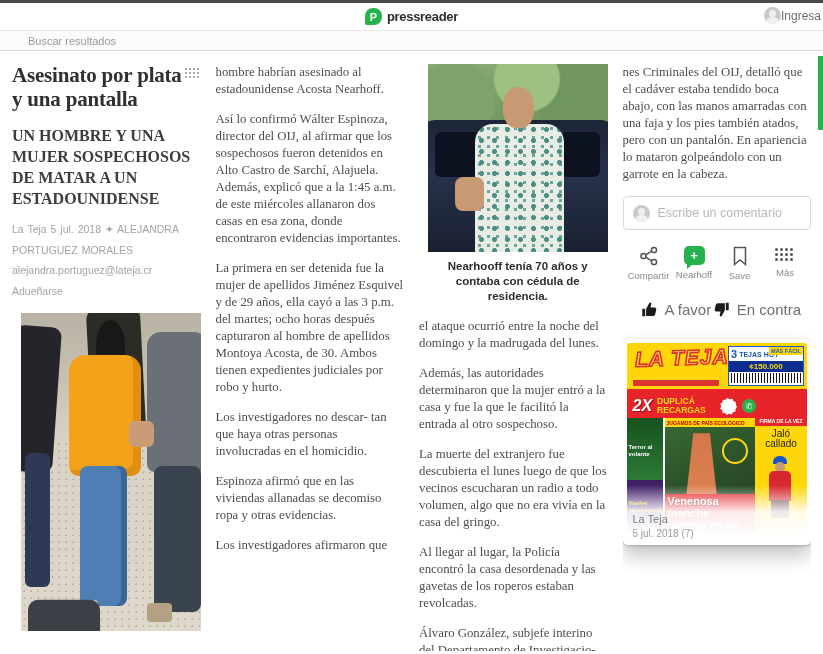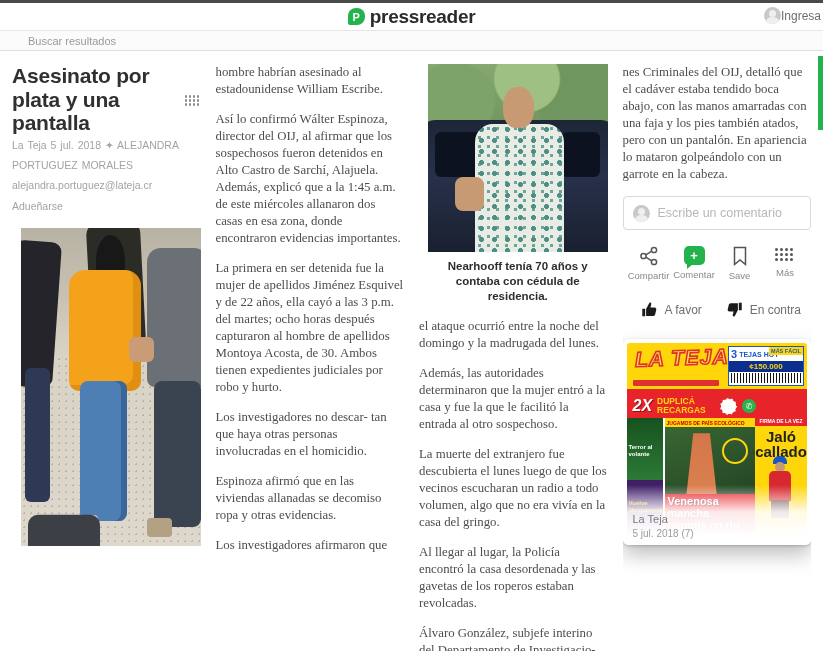--- a/index.html
+++ b/index.html
@@ -7,44 +7,44 @@
     font-family:"Liberation Sans", sans-serif; }
 
   
   .topstrip { height:3px; background:#4a4a4a; }
   .topbar { height:27px; background:#fff; position:relative;
     display:flex; align-items:center; justify-content:center; }
   .brand { display:flex; align-items:center; gap:5px; }
   .brand-icon { width:17px; height:17px; background:#23b24b;
     border-radius:8px 8px 8px 2px; color:#fff; font-weight:bold; font-size:11px;
     display:flex; align-items:center; justify-content:center; }
-  .brand-name { font-size:19px; font-weight:bold; color:#2b2b2b; letter-spacing:-0.3px; }
+  .brand-name { font-size:13px; font-weight:bold; color:#2b2b2b; letter-spacing:-0.3px; }
   .account { position:absolute; right:2px; top:4px; display:flex; align-items:center; }
   .avatar { width:17px; height:17px; border-radius:50%; background:#c9c9c9; position:relative; overflow:hidden; }
   .avatar:before { content:""; position:absolute; left:5px; top:3px; width:7px; height:7px; border-radius:50%; background:#efefef; }
   .avatar:after { content:""; position:absolute; left:2px; top:10px; width:13px; height:9px; border-radius:50% 50% 0 0; background:#efefef; }
   .login-label { font-size:12px; color:#6d6d6d; }
 
   .searchbar { height:21px; background:#fbfbfb; border-top:1px solid #e6e6e6;
     border-bottom:1px solid #dedede; display:flex; align-items:center;
     padding-left:28px; }
   .searchbar span { font-size:11px; color:#9a9a9a; }
 
   
   .content { display:grid; grid-template-columns:repeat(4,1fr); column-gap:15px;
     padding:13px 12px 0 12px; height:600px; overflow:hidden; }
   .col { overflow:hidden; }
 
-  .title-row { display:flex; justify-content:space-between; align-items:center; }
+  .title-row { display:flex; justify-content:space-between; align-items:flex-start;font-family:Liberation Serif, serif; }
   .title { font-size:21px; font-weight:bold; color:#303030; line-height:1.12; letter-spacing:-0.2px; }
   .dots-grid { display:grid; grid-template-columns:repeat(4,4px); grid-auto-rows:4px; margin-top:4px; flex:none; }
   .dots-grid i { width:2.4px; height:2.4px; border-radius:50%; background:#8b8b8b; }
   .subtitle { font-family:"Liberation Serif", serif; font-size:16px; color:#3d3d3d;
     line-height:1.32; margin-top:14px; }
-  .byline { font-size:10.5px; color:#a3a3a3; line-height:1.95; word-spacing:1px; }
+  .byline { font-size:10.5px; color:#a3a3a3; line-height:1.95; margin-top:10px; word-spacing:1px; }
 
   .figure { margin-top:12px;margin-left:9px; }
   .photo { width:100%; position:relative; overflow:hidden; background:#cfc8ba; }
   .caption { font-size:11.5px; font-weight:bold; color:#2e2e2e; margin-top:7px; line-height:1.3; }
   .caption.center { text-align:center; }
 
   p.body { font-family:"Liberation Serif", serif; font-size:12.8px; line-height:1.33;
     color:#4d4d4d; margin-bottom:13px; }
 
   
@@ -98,21 +98,21 @@
   .icon-svg { display:block; }
   .comment-bubble { width:21px; height:19px; background:#23b24b; border-radius:5px; position:relative;
     display:flex; align-items:center; justify-content:center; color:#fff; font-size:13px; font-weight:bold; line-height:1; }
   .comment-bubble:after { content:""; position:absolute; left:3px; bottom:-4px;
     border-left:6px solid #23b24b; border-bottom:5px solid transparent; }
   .more-grid { display:grid; grid-template-columns:repeat(4,5px); grid-auto-rows:5px; padding-top:2px; }
   .more-grid i { width:3px; height:3px; border-radius:50%; background:#555; }
 
   .votes { display:flex; justify-content:space-between; margin:20px 10px 0 18px; }
   .vote { display:flex; align-items:center; gap:7px; cursor:pointer; }
-  .vote-label { font-size:12px; color:#6f6f6f;text-align:center; }
+  .vote-label { font-size:15px; color:#6f6f6f;text-align:center; }
 
   
   .issue-card { margin-top:21px; background:#fff; border-radius:5px; padding:4px 4px 0 4px;
     box-shadow:0 1px 3px rgba(0,0,0,.2), 0 10px 20px rgba(0,0,0,.25); position:relative;
     height:206px; overflow:hidden; cursor:pointer; }
   .cover { position:relative; height:202px; overflow:hidden; border-radius:3px 3px 0 0; }
   .mast { position:absolute; top:0; left:0; right:0; height:46px; background:#ffd60a; }
   .mast-logo { position:absolute; left:8px; top:3px; font-size:21px; font-weight:bold; font-style:italic;
     color:#ffe14d; -webkit-text-stroke:1.6px #e03131; letter-spacing:1px; transform:rotate(-2deg); }
   .mast-bar { position:absolute; left:6px; bottom:3px; width:86px; height:6px; background:#e03131; border-radius:1px; }
@@ -138,21 +138,21 @@
     background:linear-gradient(155deg,#3a6b33 0%, #2c512a 45%, #1d3a1e 100%); }
   .center-topbar { position:absolute; top:0; left:0; right:0; height:9px; background:#ffd60a;
     color:#b00; font-size:5px; font-weight:bold; display:flex; align-items:center; padding-left:2px; overflow:hidden; }
   .river { position:absolute; left:18%; top:12%; width:46%; height:88%; background:linear-gradient(#d4764a,#e08a55);
     clip-path:polygon(30% 0, 70% 0, 100% 100%, 0 100%); }
   .annot-circle { position:absolute; right:8%; top:16%; width:26px; height:26px; border:2px solid #ffd60a; border-radius:50%; }
   .center-headline { position:absolute; left:0; right:0; bottom:0; background:#e8242b; padding:2px 3px 14px; }
   .center-headline div { color:#fff; font-weight:bold; font-size:11px; line-height:1.05; text-shadow:1px 1px 0 #7a0a0e; }
   .rs { position:absolute; right:0; top:0; width:52px; bottom:0; background:#ffd60a; }
   .rs-head { height:8px; background:#e8242b; color:#fff; font-size:5px; font-weight:bold; text-align:center; }
-  .rs-title { color:#222; font-weight:bold; font-size:15px; text-align:center; line-height:1; margin-top:3px; }
+  .rs-title { color:#222; font-weight:normal; font-size:10px; text-align:center; line-height:1; margin-top:3px; }
   .rs-fig-cap { position:absolute; left:18px; top:38px; width:14px; height:8px; background:#1b57c4; border-radius:6px 6px 0 0; }
   .rs-fig-head { position:absolute; left:20px; top:44px; width:10px; height:10px; background:#c89a74; border-radius:50%; }
   .rs-fig-shirt { position:absolute; left:14px; top:53px; width:22px; height:30px; background:#d7282f; border-radius:5px 5px 0 0; }
   .rs-fig-shorts { position:absolute; left:16px; top:82px; width:18px; height:18px; background:#5a2f33; }
   .cover-fade { position:absolute; left:0; right:0; bottom:0; height:60px;
     background:linear-gradient(transparent, rgba(255,255,255,.9) 45%, #fff 85%);
     display:flex; flex-direction:column; justify-content:flex-end; padding:0 6px 6px; }
   .issue-name { font-size:11px; color:#7b7b7b; }
   .issue-date { font-size:10px; color:#9d9d9d; margin-top:3px; }
 
@@ -191,20 +191,21 @@
           <i></i>
           <i></i>
           <i></i>
           <i></i>
           <i></i>
           <i></i>
           <i></i>
           <i></i>
       </div>
     </div>
+    <h2 class="subtitle">UN HOMBRE Y UNA MUJER SOSPECHOSOS DE MATAR A UN ESTADOUNIDENSE</h2>
     <div class="byline">La Teja  5 jul. 2018  ✦ ALEJANDRA PORTUGUEZ MORALES alejandra.portuguez@lateja.cr Adueñarse</div>
 
     <figure class="figure">
       <div class="photo photo1">
         <div class="door"></div>
         <div class="floor-speckle"></div>
         <div class="fig-left"></div>
         <div class="fig-left-legs"></div>
         <div class="fig-back"></div>
         <div class="fig-right"></div>
@@ -216,23 +217,23 @@
         <div class="arm-skin"></div>
         <div class="boot"></div>
         <div class="bag"></div>
       </div>
 
     </figure>
 
   </div>
 
   <div class="col">
-    <p class="body">hombre habrían asesinado al estadounidense William Escribe.</p>
+    <p class="body">hombre habrían asesinado al estadounidense Acosta Nearhoff.</p>
     <p class="body">Así lo confirmó Wálter Espinoza, director del OIJ, al afirmar que los sospechosos fueron detenidos en Alto Castro de Sarchí, Alajuela. Además, explicó que a la 1:45 a.m. de este miércoles allanaron dos casas en esa zona, donde encontraron evidencias importantes.</p>
-    <p class="body">La primera en ser detenida fue la mujer de apellidos Jiménez Esquivel y de 22 años, ella cayó a las 3 p.m. del martes; ocho horas después capturaron al hombre de apellidos Montoya Acosta, de 30. Ambos tienen expedientes judiciales por robo y hurto.</p>
+    <p class="body">La primera en ser detenida fue la mujer de apellidos Jiménez Esquivel y de 29 años, ella cayó a las 3 p.m. del martes; ocho horas después capturaron al hombre de apellidos Montoya Acosta, de 30. Ambos tienen expedientes judiciales por robo y hurto.</p>
     <p class="body">Los investigadores no descar- tan que haya otras personas involucradas en el homicidio.</p>
     <p class="body">Espinoza afirmó que en las viviendas allanadas se decomiso ropa y otras evidencias.</p>
     <p class="body">Los investigadores afirmaron que</p>
   </div>
 
   <div class="col">
     <figure class="figure" style="margin-top:0">
       <div class="photo photo2">
         <div class="car"></div>
         <div class="car-window"></div>
@@ -267,21 +268,21 @@
           <circle cx="15" cy="16" r="2.6" fill="none" stroke="#555" stroke-width="1.5"></circle>
           <line x1="6.8" y1="8.8" x2="12.7" y2="5.2" stroke="#555" stroke-width="1.5"></line>
           <line x1="6.8" y1="11.2" x2="12.7" y2="14.8" stroke="#555" stroke-width="1.5"></line>
         </svg>
         <span class="action-label">Compartir</span>
       </div>
       <div class="action">
         <div class="comment-bubble">
           <span>+</span>
         </div>
-        <span class="action-label">Comentar</span>
+        <span class="action-label">Nearhoff</span>
       </div>
       <div class="action">
         <svg class="icon-svg" width="18" height="20" viewBox="0 0 18 20">
           <path d="M3.5 1.5 h11 v17 l-5.5 -4.5 l-5.5 4.5 z" fill="none" stroke="#555" stroke-width="1.5"></path>
         </svg>
         <span class="action-label">Save</span>
       </div>
       <div class="action">
         <div class="more-grid">
           <i></i>

